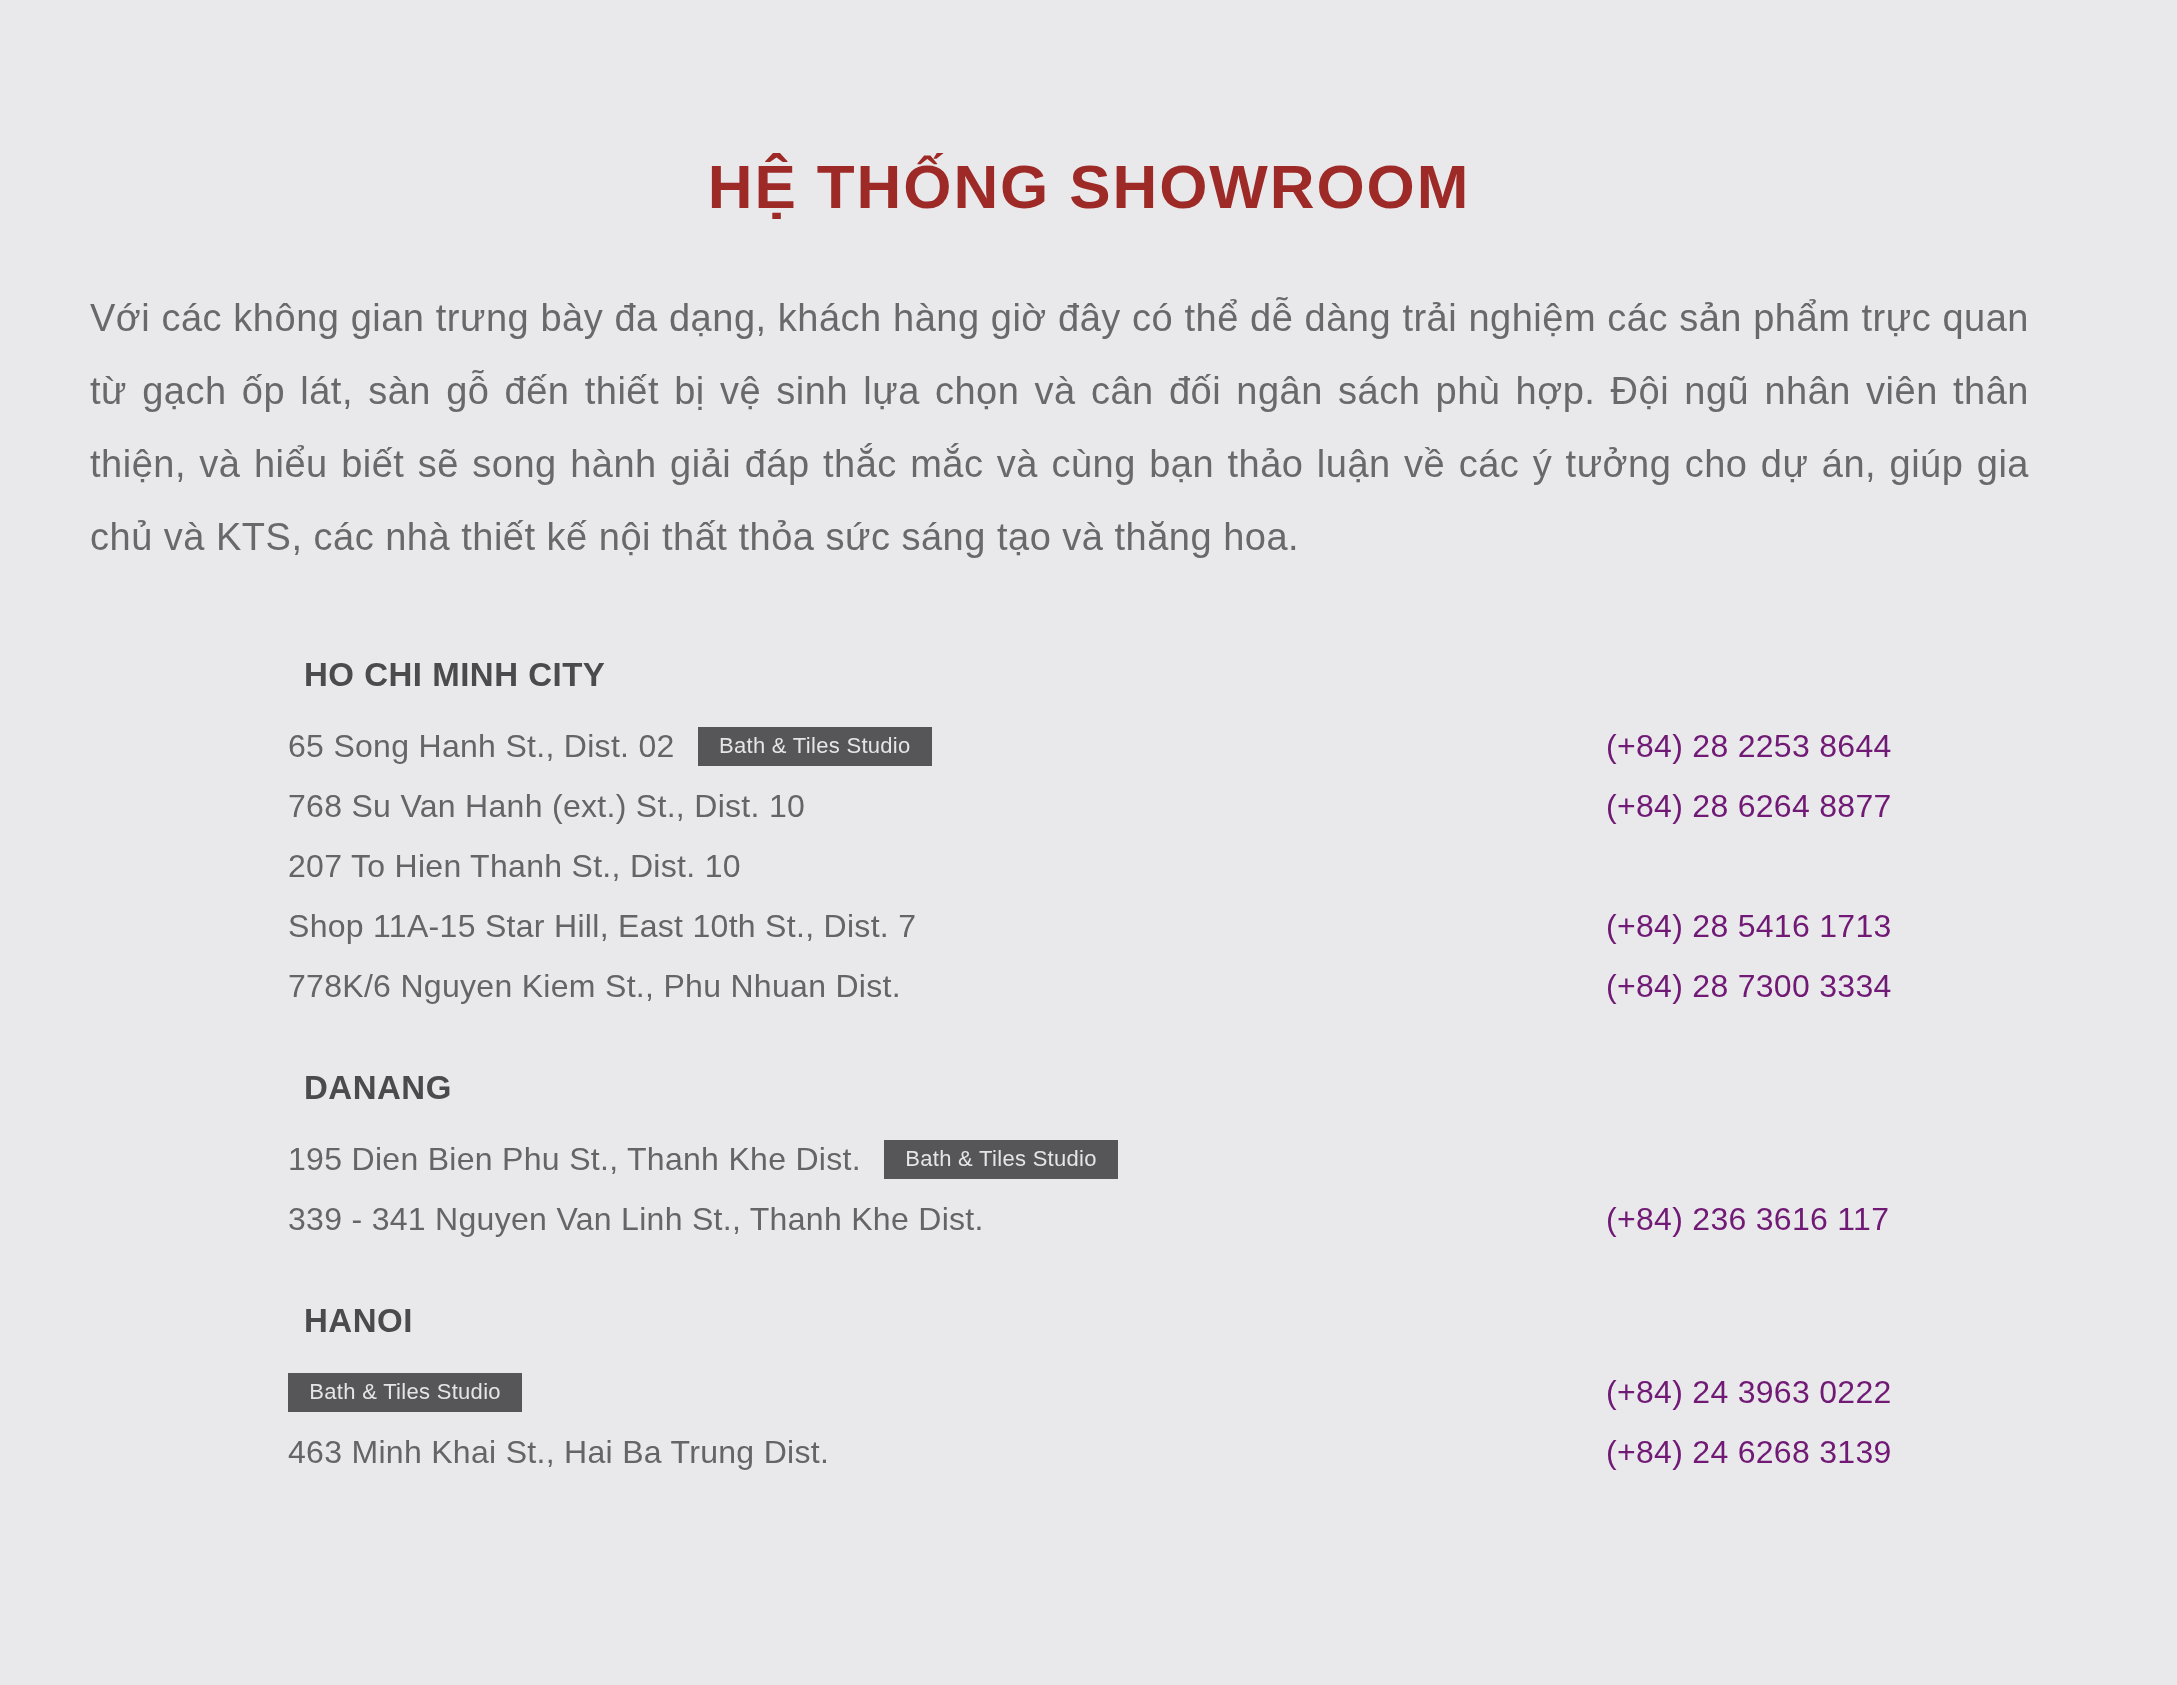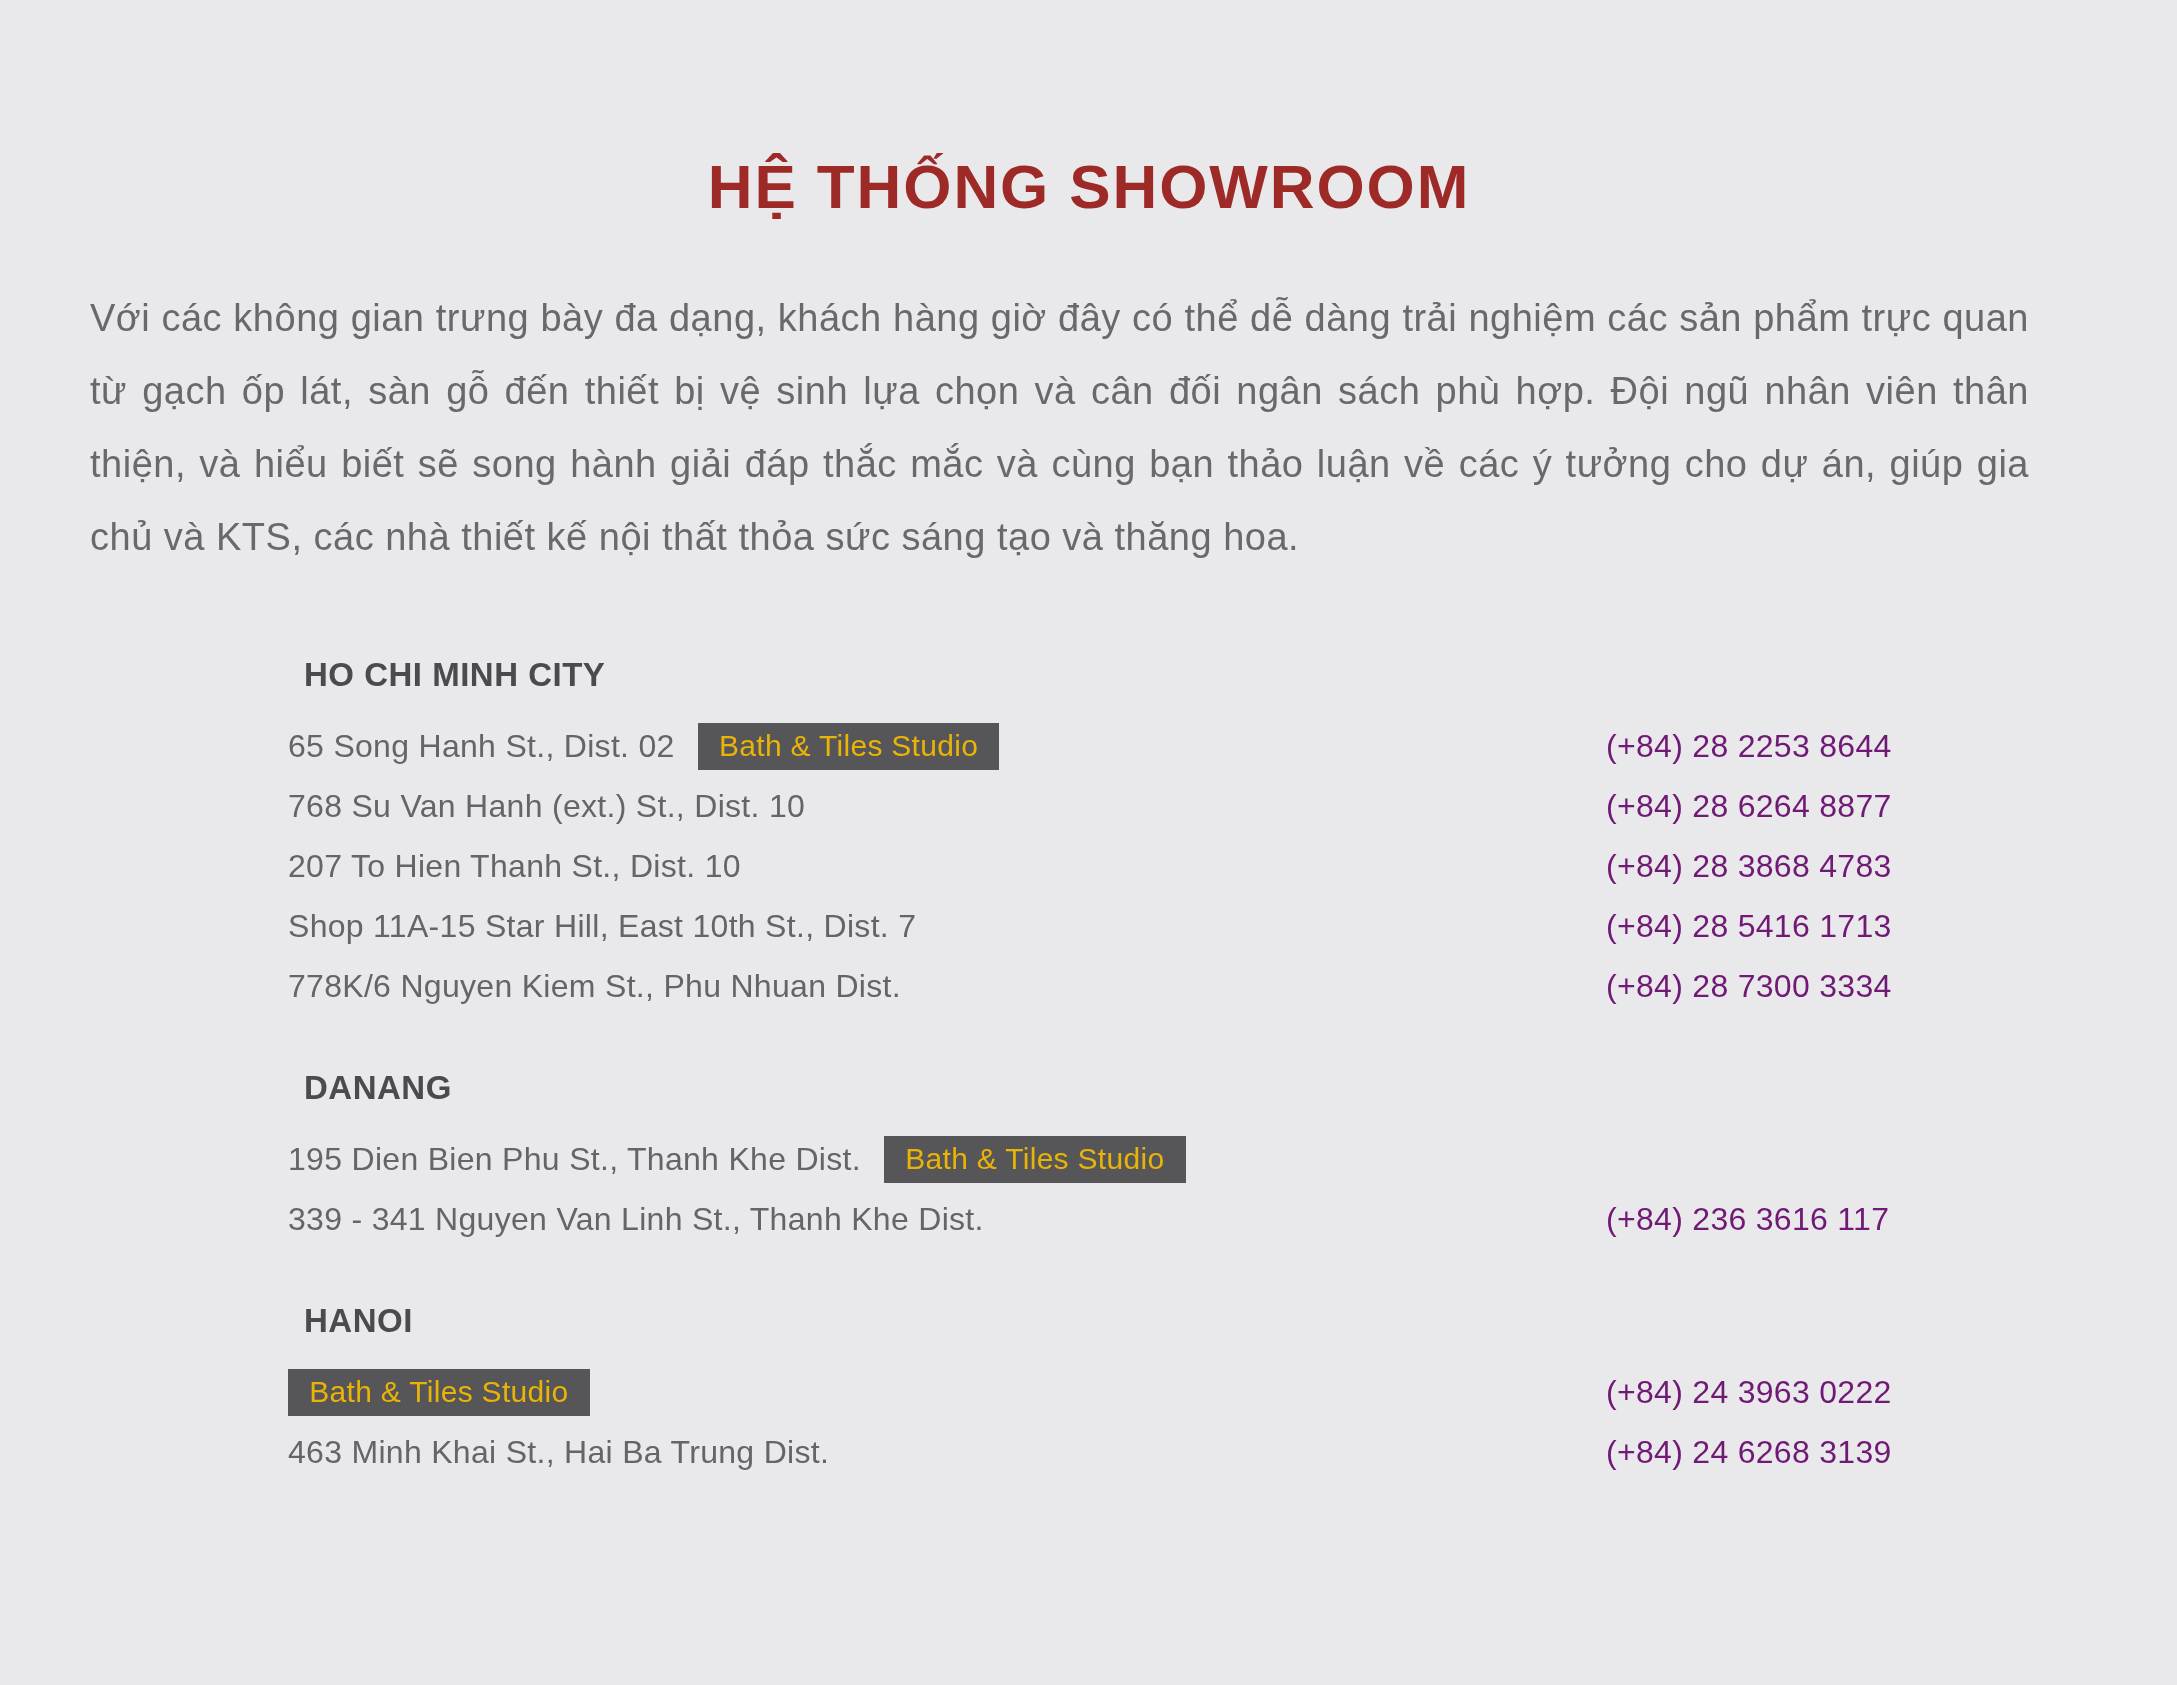--- a/index.html
+++ b/index.html
@@ -55,22 +55,22 @@
     gap: 23px;
     white-space: nowrap;
   }
   .address {
     font-size: 32px;
     color: #656567;
     letter-spacing: 0.3px;
   }
   .badge {
     background: #565658;
-    color: #eab308;
-    font-size: 30px;
+    color: #e5e5e5;
+    font-size: 22px;
     line-height: 1;
     padding: 7.8px 21.3px 9.7px 21.3px;
     display: inline-block;
     letter-spacing: 0.3px;
   }
   .phone {
     font-size: 32px;
     color: #701a75;
     letter-spacing: 0.3px;
     white-space: nowrap;
@@ -100,21 +100,20 @@
 
     </div>
     <div class="phone">(+84) 28 6264 8877</div>
   </div>
 
   <div class="row">
     <div class="addr-cell">
       <span class="address">207 To Hien Thanh St., Dist. 10</span>
 
     </div>
-    <div class="phone">(+84) 28 3868 4783</div>
   </div>
 
   <div class="row">
     <div class="addr-cell">
       <span class="address">Shop 11A-15 Star Hill, East 10th St., Dist. 7</span>
 
     </div>
     <div class="phone">(+84) 28 5416 1713</div>
   </div>
 

